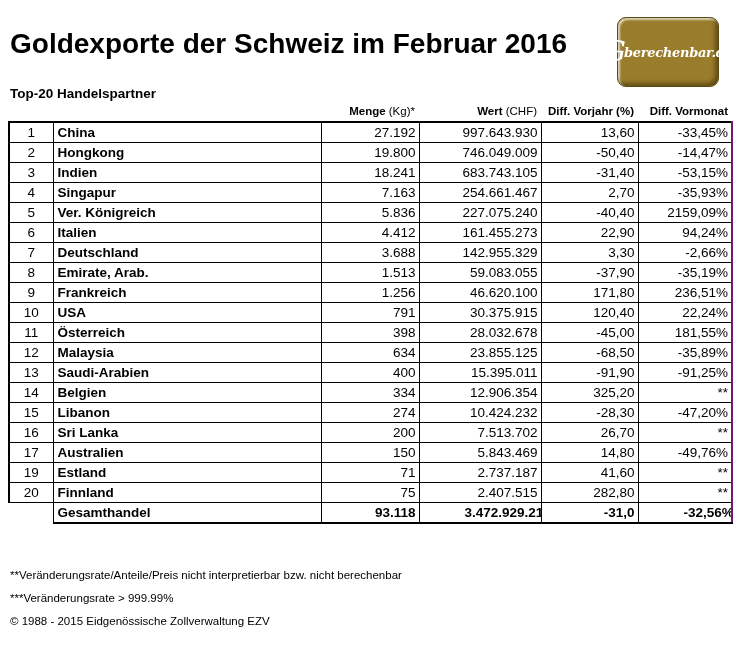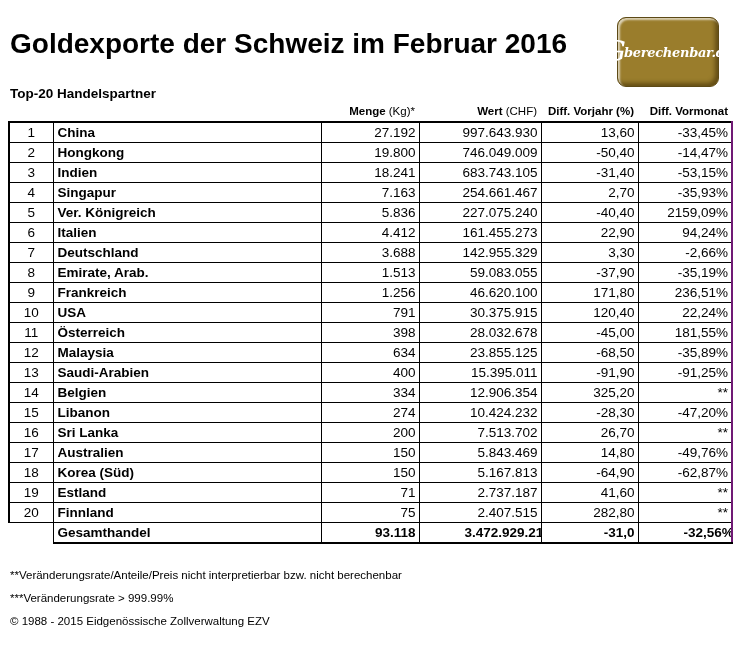--- a/index.html
+++ b/index.html
@@ -282,28 +282,20 @@
         </tr>
         <tr>
           <td class="rank-cell">17</td>
           <td class="country-cell">Australien</td>
           <td class="num-cell">150</td>
           <td class="num-cell">5.843.469</td>
           <td class="num-cell">14,80</td>
           <td class="num-cell">-49,76%</td>
         </tr>
         <tr>
-          <td class="rank-cell">18</td>
-          <td class="country-cell">Korea (Süd)</td>
-          <td class="num-cell">150</td>
-          <td class="num-cell">5.167.813</td>
-          <td class="num-cell">-64,90</td>
-          <td class="num-cell">-62,87%</td>
-        </tr>
-        <tr>
           <td class="rank-cell">19</td>
           <td class="country-cell">Estland</td>
           <td class="num-cell">71</td>
           <td class="num-cell">2.737.187</td>
           <td class="num-cell">41,60</td>
           <td class="num-cell">**</td>
         </tr>
         <tr>
           <td class="rank-cell">20</td>
           <td class="country-cell">Finnland</td>

